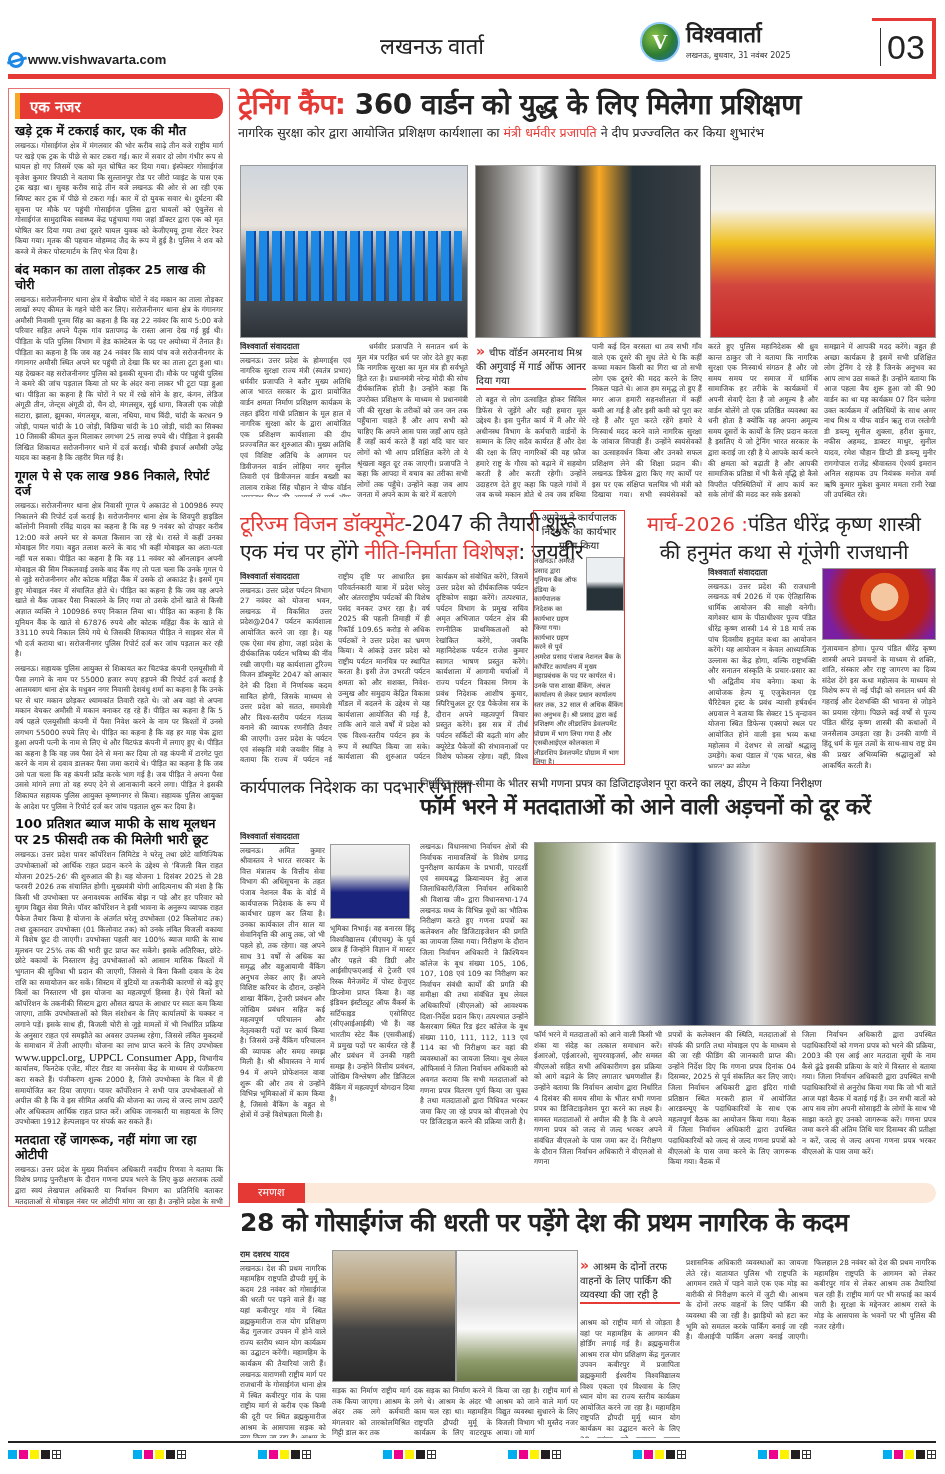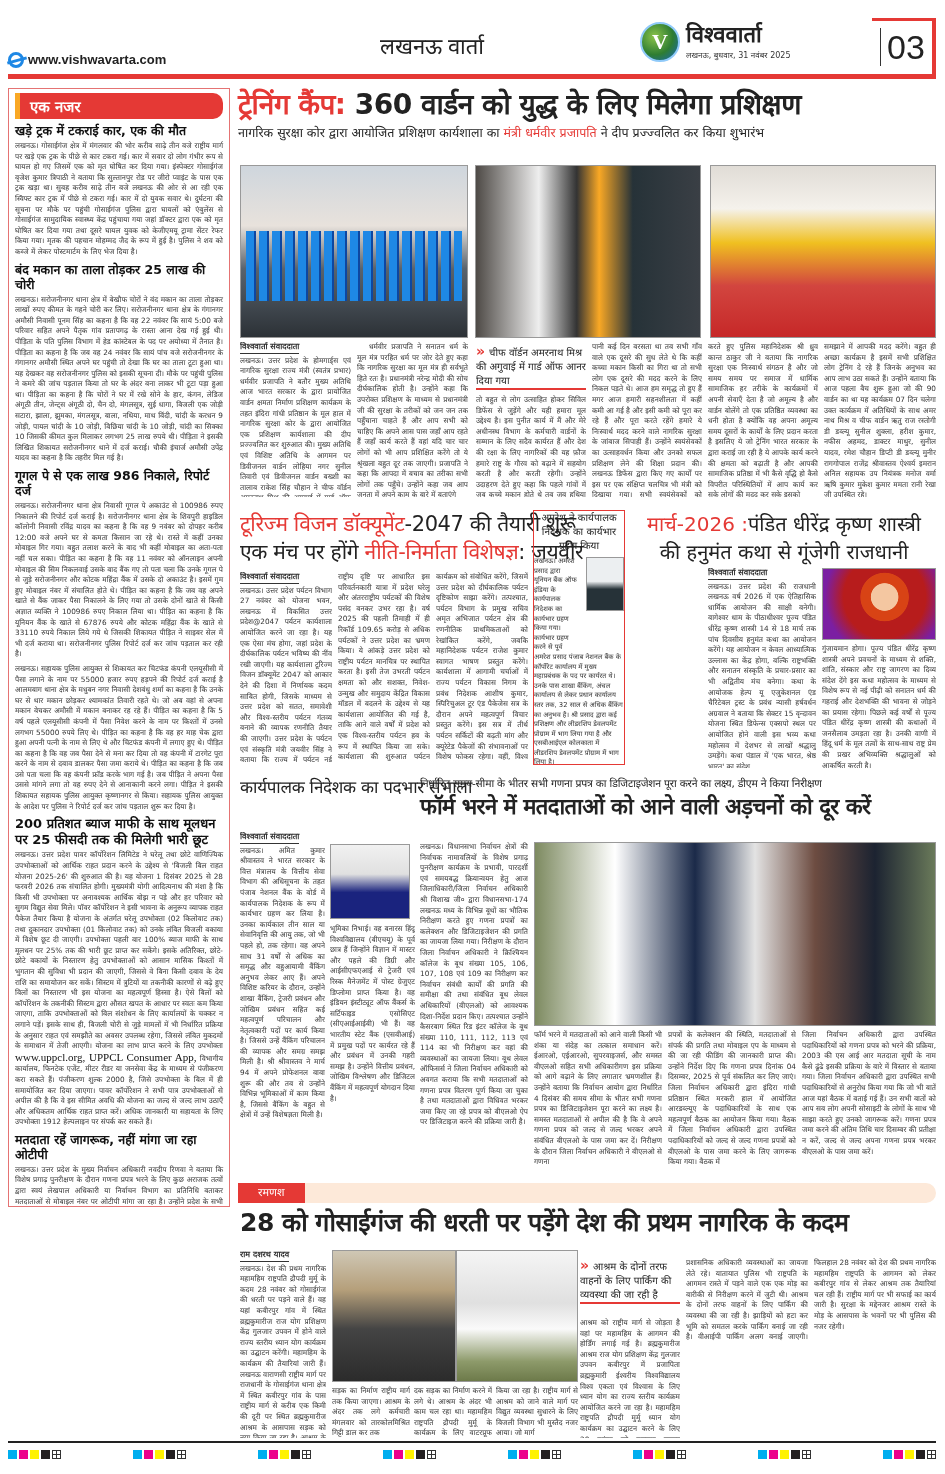--- a/index.html
+++ b/index.html
@@ -81,21 +81,21 @@
     <div class="lbody">लखनऊ। सरोजनीनगर थाना क्षेत्र में बेखौफ चोरों ने बंद मकान का ताला तोड़कर लाखों रुपए कीमत के गहने चोरी कर लिए। सरोजनीनगर थाना क्षेत्र के गंगानगर अमौसी निवासी पूनम सिंह का कहना है कि वह 22 नवंबर कि सायं 5:00 बजे परिवार सहित अपने पैतृक गांव प्रतापगढ़ के रास्ता आना देख गई हुई थी। पीड़िता के पति पुलिस विभाग में हेड कांस्टेबल के पद पर अयोध्या में तैनात है। पीड़िता का कहना है कि जब वह 24 नवंबर कि सायं पांच बजे सरोजनीनगर के गंगानगर अमौसी स्थित अपने घर पहुंची तो देखा कि घर का ताला टूटा हुआ था। यह देखकर वह सरोजनीनगर पुलिस को इसकी सूचना दी। मौके पर पहुंची पुलिस ने कमरे की जांच पड़ताल किया तो घर के अंदर बना लाकर भी टूटा पड़ा हुआ था। पीड़िता का कहना है कि चोरों ने घर में रखे सोने के हार, कंगन, लेडिज अंगूठी तीन, जेन्ट्स अंगूठी दो, चैन दो, मंगलसूत्र, सुई धागा, बिजली एक जोड़ी सटारा, झाला, झुमका, मंगलसूत्र, बाला, नथिया, माथ बिंदी, चांदी के करधन 9 जोड़ी, पायल चांदी के 10 जोड़ी, बिछिया चांदी के 10 जोड़ी, चांदी का सिक्का 10 जिसकी कीमत कुल मिलाकर लगभग 25 लाख रुपये थी। पीड़िता ने इसकी लिखित शिकायत सरोजनीनगर थाने में दर्ज कराई। चौकी इंचार्ज अमौसी उपेंद्र यादव का कहना है कि तहरीर मिल गई है।</div>
   </div>
   <div>
     <div class="lhead">गूगल पे से एक लाख 986 निकाले, रिपोर्ट दर्ज</div>
     <div class="lbody">लखनऊ। सरोजनीनगर थाना क्षेत्र निवासी गूगल पे अकाउंट से 100986 रुपए निकालने की रिपोर्ट दर्ज कराई है। सरोजनीनगर थाना क्षेत्र के शिवपुरी हाइडिल कॉलोनी निवासी रविंद्र यादव का कहना है कि वह 9 नवंबर को दोपहर करीब 12:00 बजे अपने घर से कमता किसान जा रहे थे। रास्ते में कहीं उनका मोबाइल गिर गया। बहुत तलाश करने के बाद भी कहीं मोबाइल का अता-पता नहीं चल सका। पीड़ित का कहना है कि वह 11 नवंबर को ऑनलाइन अपनी मोबाइल की सिम निकलवाई उसके बाद बैंक गए तो पता चला कि उनके गूगल पे से जुड़े सरोजनीनगर और कोटक महिंद्रा बैंक में उसके दो अकाउंट है। इसमें गुम हुए मोबाइल नंबर में संचालित होते थे। पीड़ित का कहना है कि जब वह अपने खाते से बैंक जाकर पैसा निकालने के लिए गया तो उसके दोनों खाते से किसी अज्ञात व्यक्ति ने 100986 रुपए निकाल लिया था। पीड़ित का कहना है कि यूनियन बैंक के खाते से 67876 रुपये और कोटक महिंद्रा बैंक के खाते से 33110 रुपये निकाल लिये गये थे जिसकी शिकायत पीड़ित ने साइबर सेल में भी दर्ज कराया था। सरोजनीनगर पुलिस रिपोर्ट दर्ज कर जांच पड़ताल कर रही है।</div>
   </div>
   <div>
     <div class="lbody">लखनऊ। सहायक पुलिस आयुक्त से शिकायत कर चिटफंड कंपनी एलयूसीसी में पैसा लगाने के नाम पर 55000 हजार रुपए हड़पने की रिपोर्ट दर्ज कराई है आलमबाग थाना क्षेत्र के मधुबन नगर निवासी देशबंधु शर्मा का कहना है कि उनके घर से थार मकान छोड़कर श्यामकांत तिवारी रहते थे। जो अब वहां से अपना मकान बेचकर अमौसी में मकान बनाकर रह रहे हैं। पीड़ित का कहना है कि 5 वर्ष पहले एलयूसीसी कंपनी में पैसा निवेश करने के नाम पर किश्तों में उनसे लगभग 55000 रुपये लिए थे। पीड़ित का कहना है कि वह हर माह चेक द्वारा हुआ अपनी पत्नी के नाम से लिए थे और चिटफंड कंपनी में लगाए हुए थे। पीड़ित का कहना है कि वह जब पैसा देने से मना कर दिया तो वह कंपनी में टारगेट पूरा करने के नाम से दबाव डालकर पैसा जमा कराये थे। पीड़ित का कहना है कि जब उसे पता चला कि वह कंपनी फ्रॉड करके भाग गई है। जब पीड़ित ने अपना पैसा उससे मांगने लगा तो वह रुपए देने से आनाकानी करने लगा। पीड़ित ने इसकी शिकायत सहायक पुलिस आयुक्त कृष्णानगर से किया। सहायक पुलिस आयुक्त के आदेश पर पुलिस ने रिपोर्ट दर्ज कर जांच पड़ताल शुरू कर दिया है।</div>
   </div>
   <div>
-    <div class="lhead" style="font-size:13px">200 प्रतिशत ब्याज माफी के साथ मूलधन पर 25 फीसदी तक की मिलेगी भारी छूट</div>
+    <div class="lhead" style="font-size:13px">100 प्रतिशत ब्याज माफी के साथ मूलधन पर 25 फीसदी तक की मिलेगी भारी छूट</div>
     <div class="lbody">
       <span>लखनऊ। उत्तर प्रदेश पावर कॉर्पोरेशन लिमिटेड ने घरेलू तथा छोटे वाणिज्यिक उपभोक्ताओं को आर्थिक राहत प्रदान करने के उद्देश्य से 'बिजली बिल राहत योजना 2025-26' की शुरुआत की है। यह योजना 1 दिसंबर 2025 से 28 फरवरी 2026 तक संचालित होगी। मुख्यमंत्री योगी आदित्यनाथ की मंशा है कि किसी भी उपभोक्ता पर अनावश्यक आर्थिक बोझ न पड़े और हर परिवार को सुगम विद्युत सेवा मिले। पॉवर कॉर्पोरेशन ने इसी भावना के अनुरूप व्यापक राहत पैकेज तैयार किया है योजना के अंतर्गत घरेलू उपभोक्ता (02 किलोवाट तक) तथा दुकानदार उपभोक्ता (01 किलोवाट तक) को उनके लंबित बिजली बकाया में विशेष छूट दी जाएगी। उपभोक्ता पहली बार 100% ब्याज माफी के साथ मूलधन पर 25% तक की भारी छूट प्राप्त कर सकेंगे। इसके अतिरिक्त, छोटे-छोटे बकायों के निस्तारण हेतु उपभोक्ताओं को आसान मासिक किश्तों में भुगतान की सुविधा भी प्रदान की जाएगी, जिससे वे बिना किसी दबाव के देय राशि का समायोजन कर सकें। सिस्टम में त्रुटियों या तकनीकी कारणों से बढ़े हुए बिलों का निस्तारण भी इस योजना का महत्वपूर्ण हिस्सा है। ऐसे बिलों को कॉर्पोरेशन के तकनीकी सिस्टम द्वारा औसत खपत के आधार पर स्वतः कम किया जाएगा, ताकि उपभोक्ताओं को बिल संशोधन के लिए कार्यालयों के चक्कर न लगाने पड़ें। इसके साथ ही, बिजली चोरी से जुड़े मामलों में भी निर्धारित प्रक्रिया के अनुसार राहत एवं समझौते का अवसर उपलब्ध रहेगा, जिससे लंबित मुकदमों के समाधान में तेजी आएगी। योजना का लाभ प्राप्त करने के लिए उपभोक्ता</span>
       <span style="font-size:11px;font-family:Liberation Serif, serif;color:#111">www.uppcl.org, UPPCL Consumer App,</span>
       <span>विभागीय कार्यालय, फिनटेक एजेंट, मीटर रीडर या जनसेवा केंद्र के माध्यम से पंजीकरण करा सकते हैं। पंजीकरण शुल्क 2000 है, जिसे उपभोक्ता के बिल में ही समायोजित कर दिया जाएगा। पावर कॉर्पोरेशन ने सभी पात्र उपभोक्ताओं से अपील की है कि वे इस सीमित अवधि की योजना का जल्द से जल्द लाभ उठाएँ और अधिकतम आर्थिक राहत प्राप्त करें। अधिक जानकारी या सहायता के लिए उपभोक्ता 1912 हेल्पलाइन पर संपर्क कर सकते हैं।</span>
     </div>
   </div>
   <div>
     <div class="lhead">मतदाता रहें जागरूक, नहीं मांगा जा रहा ओटीपी</div>
     <div class="lbody">लखनऊ। उत्तर प्रदेश के मुख्य निर्वाचन अधिकारी नवदीप रिणवा ने बताया कि विशेष प्रगाढ़ पुनरीक्षण के दौरान गणना प्रपत्र भरने के लिए कुछ अराजक तत्वों द्वारा स्वयं लेखपाल अधिकारी या निर्वाचन विभाग का प्रतिनिधि बताकर मतदाताओं से मोबाइल नंबर पर ओटीपी मांगा जा रहा है। उन्होंने प्रदेश के सभी मतदाताओं को स्पष्ट रूप से अवगत कराया कि निर्वाचन आयोग द्वारा किसी भी प्रकार का ओटीपी नहीं मांगा जा रहा है। मतदाता सभी चरणों में बीएलओ से संपर्क करें। उन्होंने कहा कि एसआईआर के दौरान सतर्क रहें एवं किसी भी प्रकार की अफवाहों पर ध्यान न देते हुए अपने बीएलओ से ही संपर्क करें। निर्धारित तिथि के अनुसार ही अपने गणना प्रपत्र को भरें। मतदाता सूची के निर्माण की दिशा में एक महत्वपूर्ण कदम होगा और लोकतंत्र की मजबूती का आधार बनेगा।</div>
   </div>

